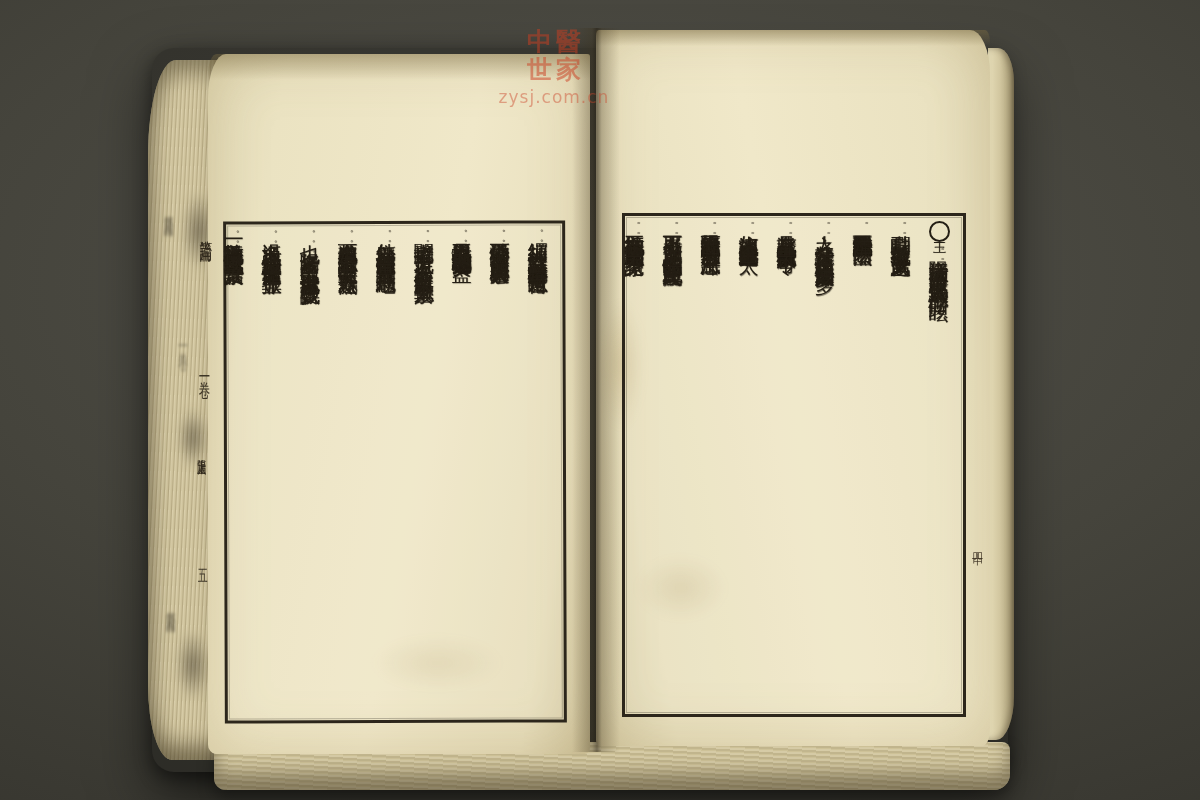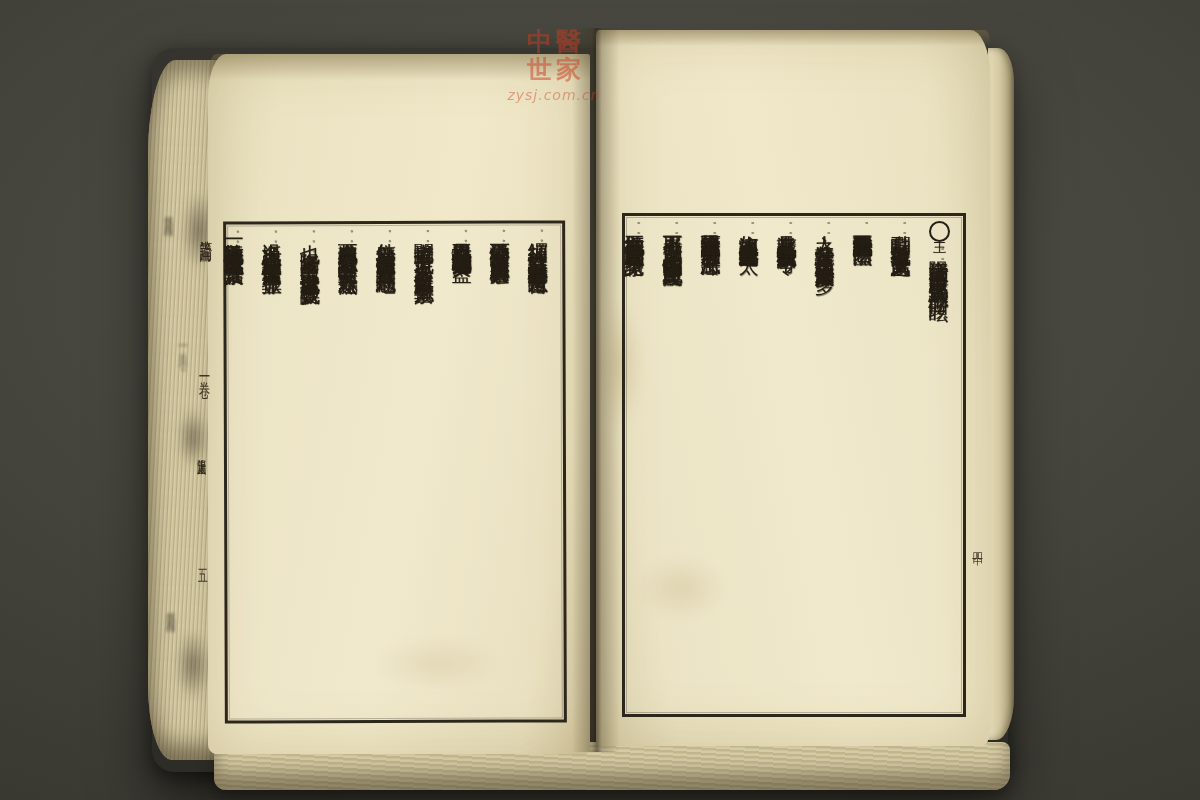--- a/index.html
+++ b/index.html
@@ -62,21 +62,21 @@
   .sp-vol{top:142px;font-size:19px;}
   .sp-chap{top:224px;font-size:15px;}
   .sp-page{top:332px;font-size:16px;}
   .edge-num{position:absolute;left:968px;top:542px;z-index:3;writing-mode:vertical-rl;
     text-orientation:upright;font-size:13px;color:rgba(55,45,30,.85);transform:scaleX(.85);filter:blur(.2px);}
   
   .wm{position:absolute;left:494px;top:28px;width:120px;z-index:6;text-align:center;pointer-events:none;}
   .wm-seal{width:58px;height:56px;margin:0 auto;display:grid;grid-template-columns:1fr 1fr;
     color:#cc3f22;opacity:.5;font-weight:bold;font-size:25px;line-height:28px;}
   .wm-url{margin-top:3px;font-family:"DejaVu Sans","Liberation Sans",sans-serif;
-    font-size:14px;letter-spacing:1px;color:rgba(205,70,45,.45);font-style:italic;}
+    font-size:17px;letter-spacing:1px;color:rgba(205,70,45,.45);}
   .stain{position:absolute;border-radius:50%;pointer-events:none;z-index:3;filter:blur(4px);}
   .st1{left:598px;top:300px;width:46px;height:130px;background:radial-gradient(closest-side,rgba(150,120,60,.22),rgba(150,120,60,0));}
   .st2{left:636px;top:556px;width:90px;height:64px;background:radial-gradient(closest-side,rgba(140,110,55,.16),rgba(140,110,55,0));}
   .st3{left:372px;top:636px;width:130px;height:54px;background:radial-gradient(closest-side,rgba(140,110,55,.13),rgba(140,110,55,0));}
 </style>
 </head>
 <body>
 
 <div class="book-shadow"></div>
 

